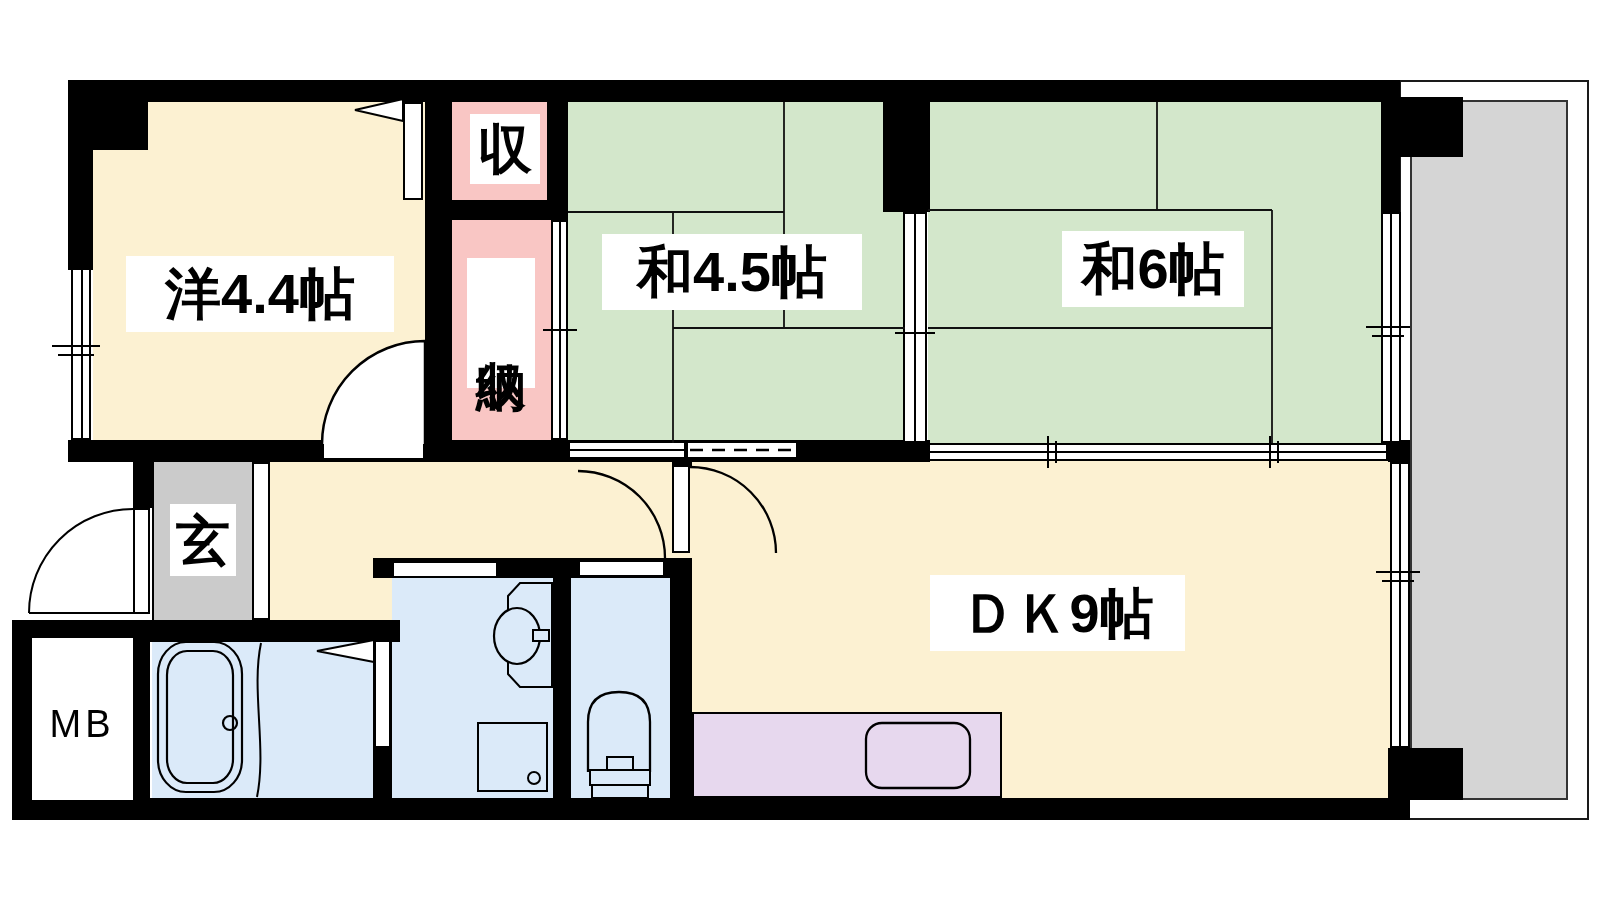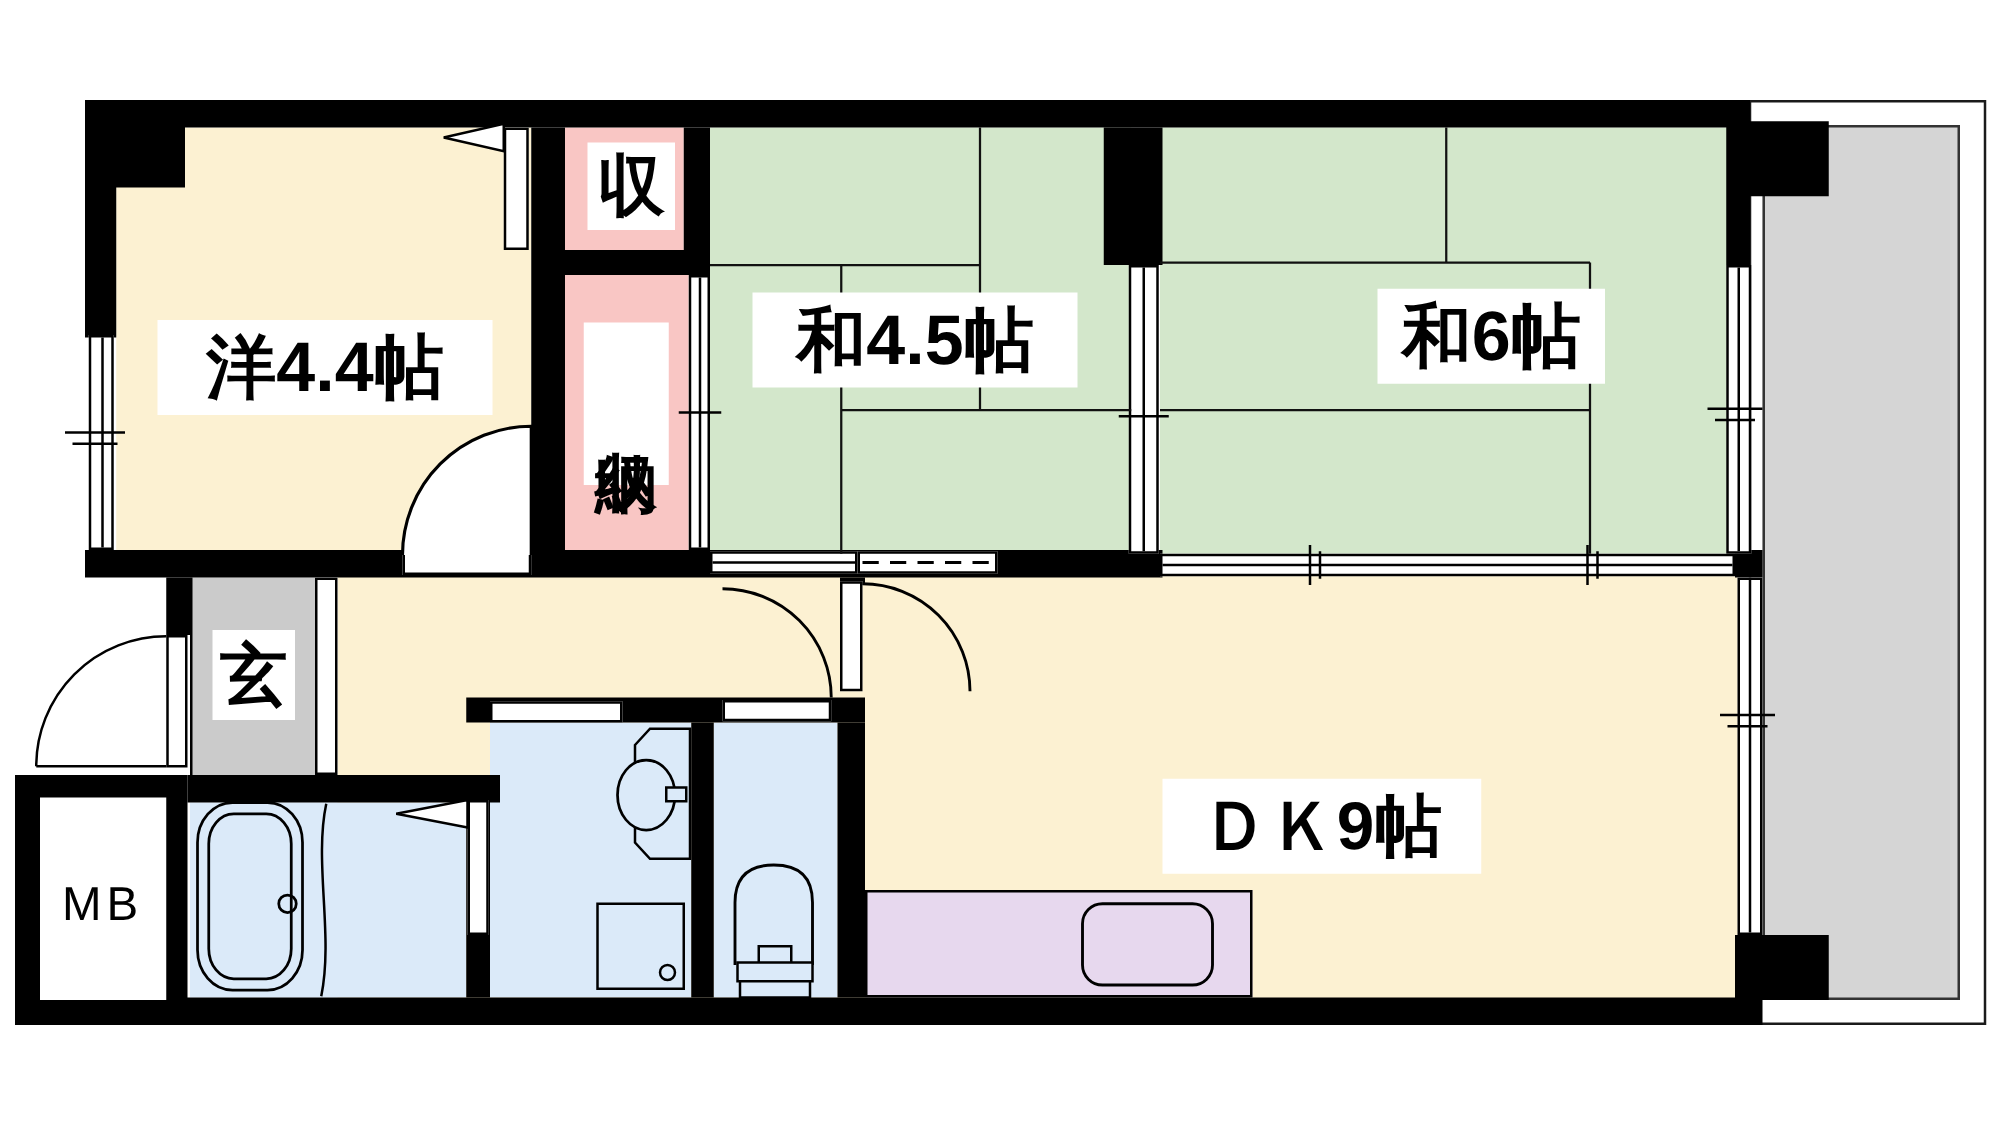--- a/index.html
+++ b/index.html
@@ -157,24 +157,24 @@
 
     <rect x="866" y="723" width="104" height="65" rx="16" fill="none" stroke="#000" stroke-width="2.3"></rect>
   </svg>
 
   <div class="abs label" style="left:126px;top:236px;width:268px;height:76px;font-size:56px;margin-top:20px;">
       <span>洋4.4帖</span>
     </div>
   <div class="abs label" style="left:602px;top:234px;width:260px;height:76px;font-size:56px;">
       <span>和4.5帖</span>
     </div>
-  <div class="abs label" style="left:1062px;top:231px;width:182px;height:76px;font-size:56px;margin-left:40px;">
+  <div class="abs label" style="left:1062px;top:231px;width:182px;height:76px;font-size:56px;">
       <span>和6帖</span>
     </div>
-  <div class="abs label" style="left:930px;top:575px;width:255px;height:76px;font-size:54px;margin-top:48px;">
+  <div class="abs label" style="left:930px;top:575px;width:255px;height:76px;font-size:54px;">
       <span>ＤＫ9帖</span>
     </div>
   <div class="abs label" style="left:470px;top:114px;width:70px;height:70px;font-size:54px;">
       <span>収</span>
     </div>
   <div class="abs label vert" style="left:467px;top:258px;width:68px;height:130px;font-size:50px;">
       <span>収納</span>
     </div>
   <div class="abs label" style="left:170px;top:504px;width:66px;height:72px;font-size:54px;">
       <span>玄</span>

